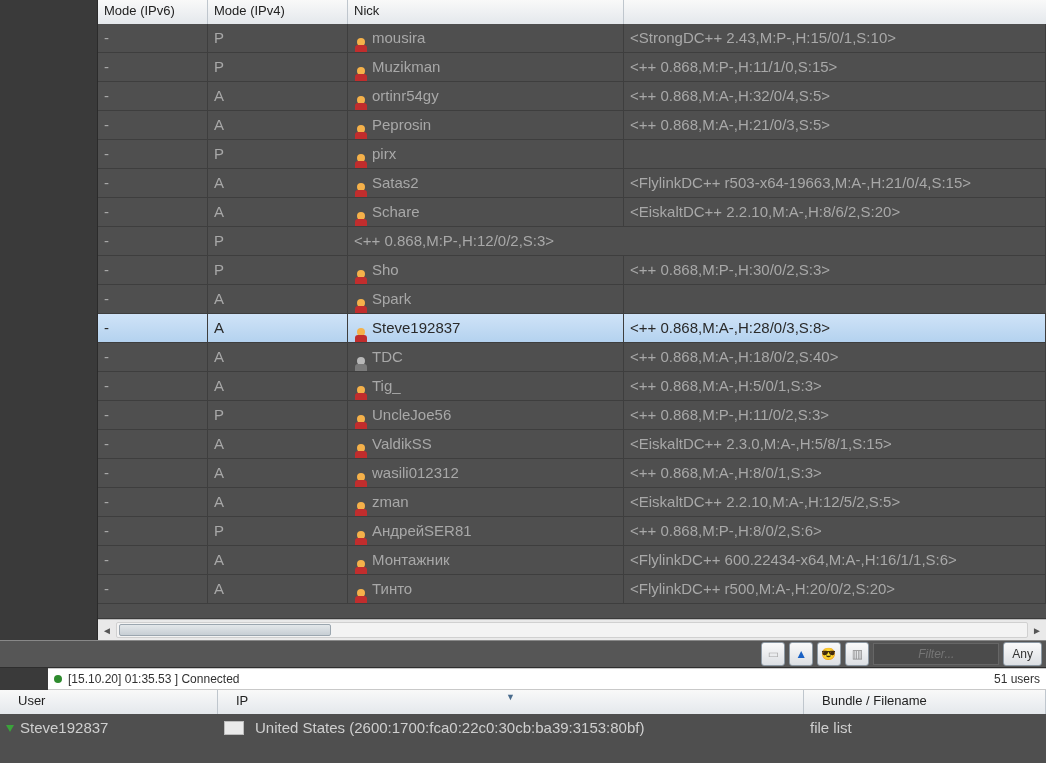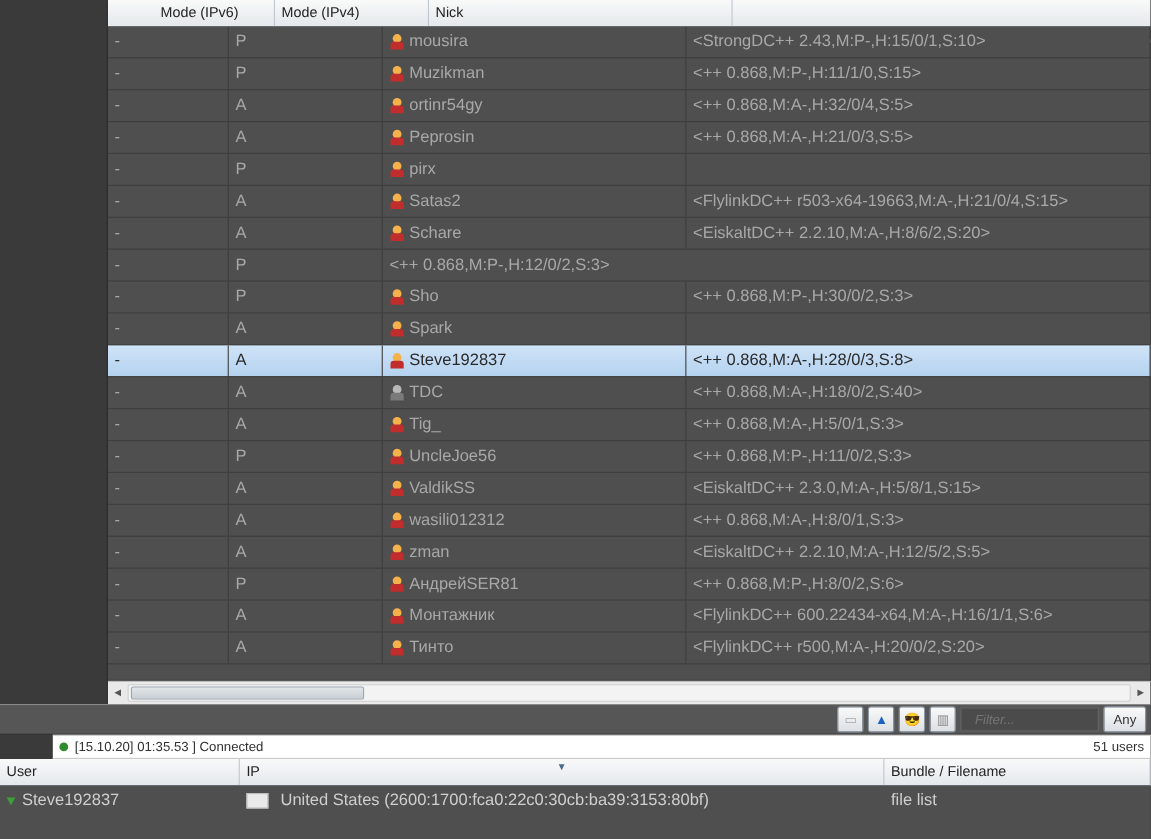--- a/index.html
+++ b/index.html
@@ -38,21 +38,20 @@
 
   
   .col-header {
     display: flex;
     height: 24px;
     background: linear-gradient(#f9f9f9, #e4e8ec);
     border-bottom: 1px solid #9aa7b3;
     font-size: 13px;
     color: #222;
     user-select: none;
-    padding-left: 42px;
   }
   .col-header .col {
     padding: 3px 6px 0 6px;
     border-right: 1px solid #bfc6cd;
     box-sizing: border-box;
     overflow: hidden;
     white-space: nowrap;
   }
   .col-mode6  { width: 110px; }
   .col-mode4  { width: 140px; }
@@ -78,21 +77,21 @@
     white-space: nowrap;
   }
   .row .cell {
     padding: 0 6px;
     box-sizing: border-box;
     overflow: hidden;
     border-right: 1px solid #3e3e3e;
   }
   .row .cell.c-mode6 { width: 110px; }
   .row .cell.c-mode4 { width: 140px; }
-  .row .cell.c-nick  { width: 276px; display:flex; align-items:center; gap:4px;}
+  .row .cell.c-nick  { width: 276px; display:flex; align-items:flex-end; gap:4px;}
   .row .cell.c-tag   { flex:1; }
 
   .row.selected {
     background: linear-gradient(#cfe3f7, #b4d2ef);
     color: #2a2a2a;
   }
 
   
   .user-icon {
     display:inline-block;
@@ -174,20 +173,21 @@
     font-size:12px;
   }
   .tb-input {
     height:20px;
     border:1px solid #666;
     background:#4b4b4b;
     color:#9c9c9c;
     padding:0 12px;
     font-size:12px;
     font-style:italic;
+    text-align:center;
   }
   .tb-any {
     height:22px;
     background:linear-gradient(#fafafa,#dcdfe3);
     border:1px solid #8c98a3;
     border-radius:3px;
     padding:0 8px;
     font-size:12px;
     color:#333;
     display:flex; align-items:center;
@@ -225,21 +225,21 @@
     left:0; right:0;
     top:690px;
     height:24px;
     background:linear-gradient(#f9f9f9,#e4e8ec);
     border-bottom:1px solid #9aa7b3;
     display:flex;
     font-size:13px;
     color:#222;
   }
   .bottom-header .bcol {
-    padding:3px 6px;
+    padding:3px 18px;
     border-right:1px solid #bfc6cd;
     box-sizing:border-box;
     position:relative;
   }
   .bcol-user  { width:218px; }
   .bcol-ip    { width:586px; }
   .bcol-file  { flex:1; }
   .sort-arrow {
     position:absolute;
     left:50%;

